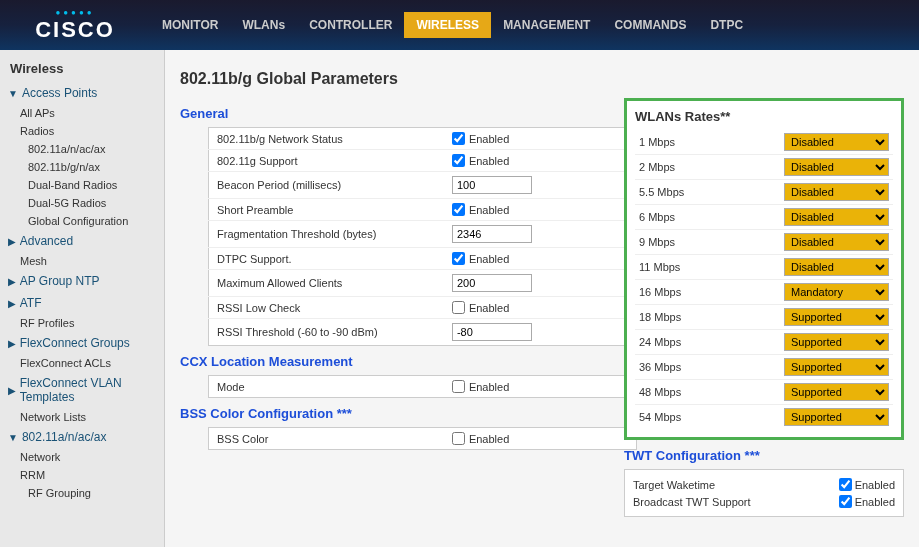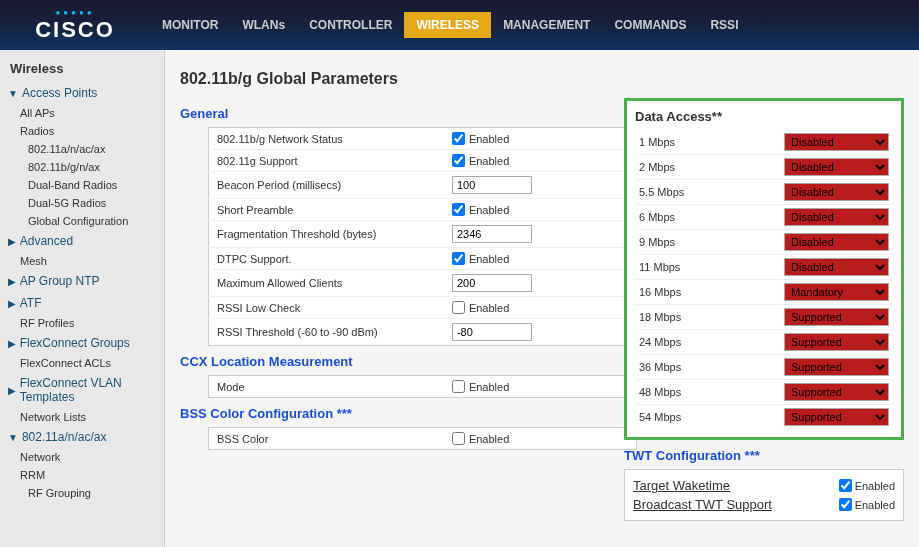--- a/index.html
+++ b/index.html
@@ -193,40 +193,39 @@
     .data-rate-label {
       font-size: 11px;
       color: #333;
       width: 70px;
     }
     .data-rate-select {
       font-size: 11px;
       border: 1px solid #aaa;
       padding: 1px 2px;
       width: 105px;
-      background: #b91c1c;
+      background: #eab308;
       cursor: pointer;
     }
 
     
     .twt-box {
       background: white;
       border: 1px solid #ccc;
       padding: 6px 8px;
     }
     .twt-row {
       display: flex;
       align-items: center;
       justify-content: space-between;
       padding: 2px 0;
     }
     .twt-label {
-      font-size: 13px;
-      color: #333;
-      text-decoration: underline;
+      font-size: 11px;
+      color: #333;
     }
     .twt-value {
       display: flex;
       align-items: center;
       font-size: 11px;
     }
     .twt-value input[type="checkbox"] { margin-right: 3px; }
   </style>
 </head>
 <body>
@@ -236,21 +235,21 @@
     <div class="logo-dots">●●●●●</div>
     <div class="logo-cisco">CISCO</div>
   </div>
   <nav class="nav-menu">
     <a class="nav-item">MONITOR</a>
     <a class="nav-item">WLANs</a>
     <a class="nav-item">CONTROLLER</a>
     <a class="nav-item active">WIRELESS</a>
     <a class="nav-item">MANAGEMENT</a>
     <a class="nav-item">COMMANDS</a>
-    <a class="nav-item">RSSI</a>
+    <a class="nav-item">DTPC</a>
   </nav>
 </div>
 
 <div class="main-layout">
 
   <div class="sidebar">
     <div class="sidebar-title">Wireless</div>
 
     <div class="sidebar-section-header expanded">
       <span class="arrow"></span>
@@ -416,21 +415,21 @@
             </td>
           </tr>
         </tbody>
           </table>
 
       </div>
 
       <div class="content-right">
 
         <div class="data-rates-box">
-          <div class="data-rates-title">Data Access**</div>
+          <div class="data-rates-title">WLANs Rates**</div>
 
           <div class="data-rate-row">
             <span class="data-rate-label">1 Mbps</span>
             <select class="data-rate-select">
               <option>Disabled</option><option>Mandatory</option><option>Supported</option>
             </select>
           </div>
           <div class="data-rate-row">
             <span class="data-rate-label">2 Mbps</span>
             <select class="data-rate-select">

